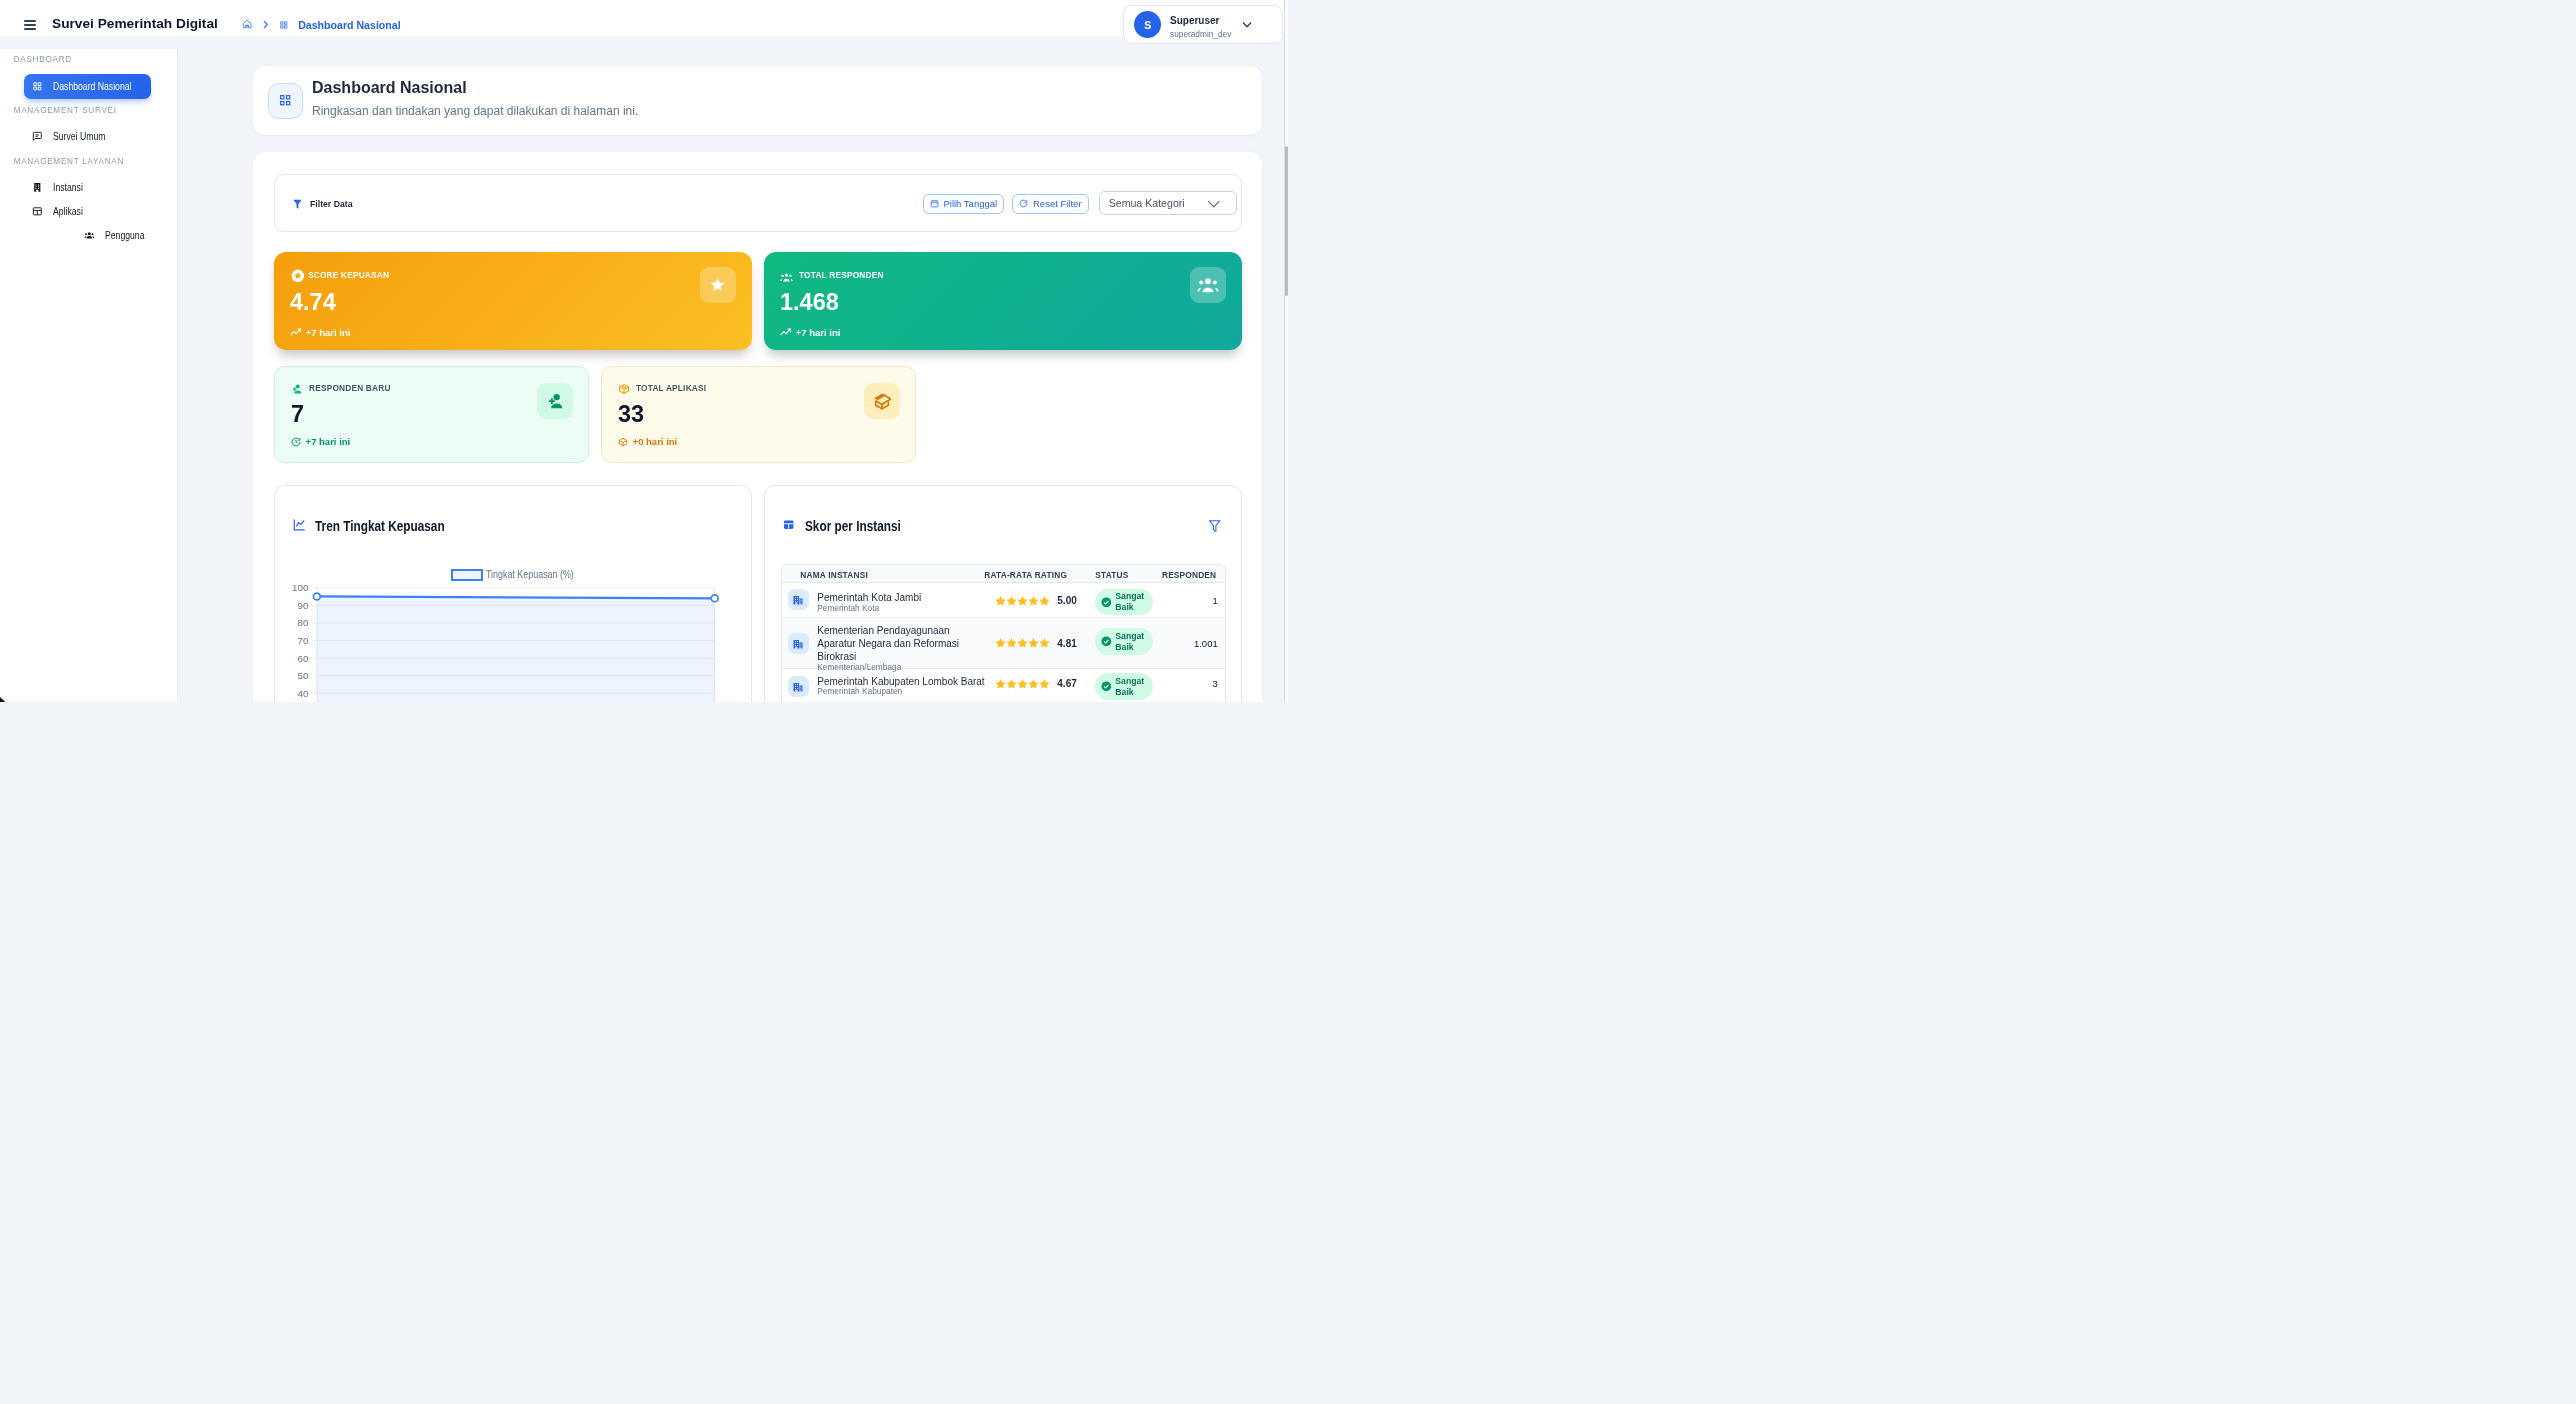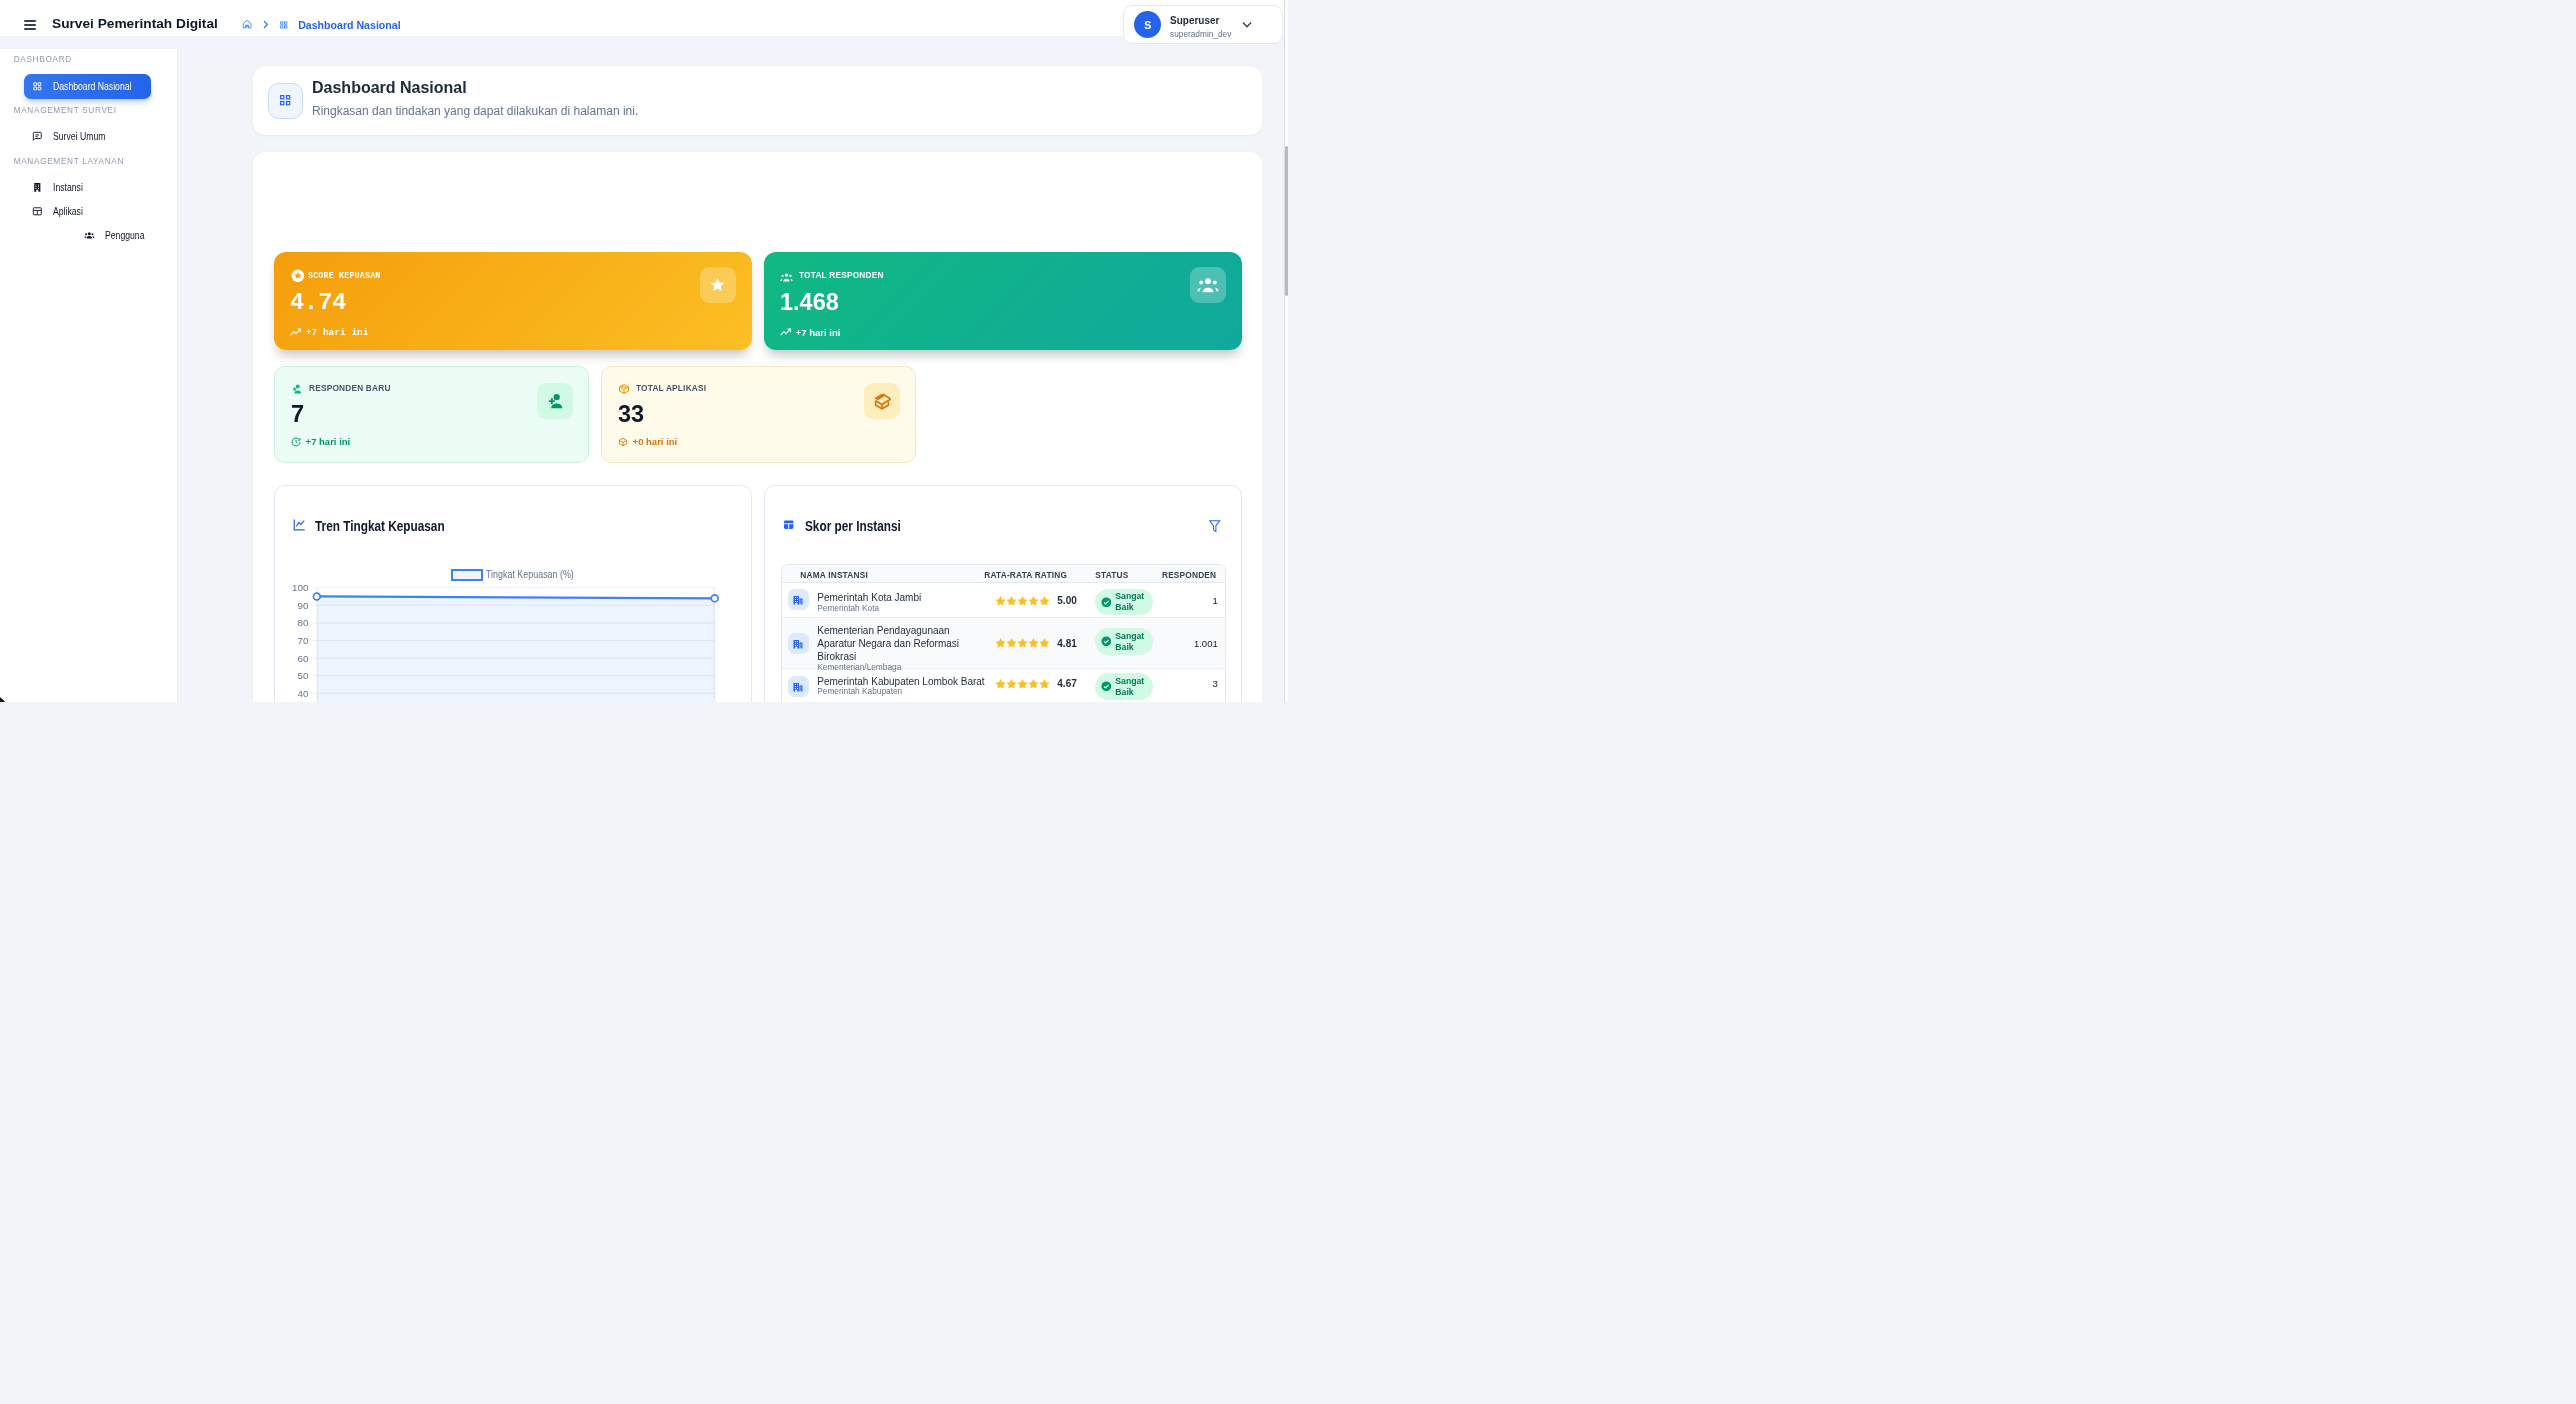--- a/index.html
+++ b/index.html
@@ -35,21 +35,21 @@
 
 .filter{position:absolute;left:21px;top:22px;width:968px;height:58px;border:0.8px solid #e2e8f0;border-radius:9px;}
 .fbtn{position:absolute;top:18.6px;height:20px;border-radius:6px;display:flex;align-items:center;justify-content:center;font-size:9.5px;color:#2563eb;border:0.8px solid #9ec8fd;gap:4.6px;white-space:nowrap;}
 .fsel{position:absolute;left:824px;top:16.3px;width:138px;height:24px;border:0.8px solid #cbd5e1;border-radius:6px;font-size:10.6px;color:#475569;display:flex;align-items:center;padding-left:8.7px;}
 
 .sc{position:absolute;top:100px;width:478px;height:98px;border-radius:12px;color:#fff;}
 .sc .lbl{position:absolute;left:34px;top:19.4px;font-size:8.3px;font-weight:bold;letter-spacing:0.2px;line-height:1.15;}
 .sc .num{position:absolute;left:16px;top:39px;font-size:23.5px;font-weight:bold;line-height:1;}
 .sc .trend{position:absolute;left:16px;top:75px;font-size:9.5px;font-weight:bold;display:flex;align-items:center;gap:3.8px;}
 .sc .tile{position:absolute;right:16.3px;top:15px;width:36px;height:36px;border-radius:9px;background:rgba(255,255,255,.25);display:flex;align-items:center;justify-content:center;}
-.orange{left:21px;background:linear-gradient(135deg,#f59e0b,#fbbf24);box-shadow:0 7.6px 10.6px -3px rgba(71,60,40,.3);font-family:Liberation Mono, monospace;}
+.orange{left:21px;background:linear-gradient(135deg,#f59e0b,#fbbf24);box-shadow:0 7.6px 10.6px -3px rgba(71,60,40,.3);}
 .green{left:511px;background:linear-gradient(135deg,#10b981,#10a89d);box-shadow:0 7.6px 10.6px -3px rgba(40,70,65,.3);}
 
 .mc{position:absolute;top:214px;width:315px;height:97px;border-radius:10.6px;}
 .mc .lbl{position:absolute;left:34px;top:16.7px;font-size:8.3px;font-weight:bold;letter-spacing:0.2px;color:#475569;line-height:1.15;}
 .mc .num{position:absolute;left:16px;top:36px;font-size:23.5px;font-weight:bold;color:#0f172a;line-height:1;}
 .mc .trend{position:absolute;left:16px;top:69px;font-size:9.5px;font-weight:bold;display:flex;align-items:center;gap:4.6px;}
 .mc .tile{position:absolute;right:15px;top:16px;width:36px;height:36px;border-radius:9px;display:flex;align-items:center;justify-content:center;}
 .mint{background:#ecfdf5;border:0.8px solid #c6f1e0;}
 .mint .tile{background:#d1fae5;}
 .cream{background:#fffbeb;border:0.8px solid #f3e8c4;}
@@ -135,20 +135,45 @@
             <rect x="14.2" y="4.4" width="5.4" height="5.4"></rect>
             <rect x="4.4" y="14.2" width="5.4" height="5.4"></rect>
             <rect x="14.2" y="14.2" width="5.4" height="5.4"></rect>
           </svg>
     </div>
     <h1>Dashboard Nasional</h1>
     <p>Ringkasan dan tindakan yang dapat dilakukan di halaman ini.</p>
   </div>
 
   <div class="bigcard">
+    <div class="filter">
+      <svg style="position:absolute;left:18px;top:23.5px;" width="9" height="11.4" viewBox="0 0 24 28" fill="#2563eb">
+            <path d="M1 1h22l-8.5 11v13l-5-3.5V12z"></path>
+          </svg>
+      <div style="position:absolute;left:35px;top:24px;font-size:8.7px;font-weight:bold;color:#1e293b;">Filter Data</div>
+      <div class="fbtn" style="left:648px;width:81px;">
+        <svg width="9" height="9" viewBox="0 0 24 24" fill="none" stroke="#2563eb" stroke-width="2">
+              <rect x="3" y="5" width="18" height="16" rx="2"></rect>
+              <path d="M8 3v4M16 3v4M3 10h18"></path>
+            </svg>
+        Pilih Tanggal
+      </div>
+      <div class="fbtn" style="left:737px;width:77px;">
+        <svg width="9" height="9" viewBox="0 0 24 24" fill="none" stroke="#2563eb" stroke-width="2.2">
+              <path d="M21 12a9 9 0 1 1-3-6.7"></path>
+              <path d="M21 3v6h-6" fill="none"></path>
+            </svg>
+        Reset Filter
+      </div>
+      <div class="fsel">Semua Kategori
+        <svg style="position:absolute;right:15px;top:8px;" width="13.7" height="8.3" viewBox="0 0 18 11" fill="none" stroke="#64748b" stroke-width="1.6">
+              <path d="M1.5 1.5L9 9l7.5-7.5"></path>
+            </svg>
+      </div>
+    </div>
 
     <div class="sc orange">
       <svg style="position:absolute;left:16.7px;top:16.7px;" width="13.7" height="13.7" viewBox="0 0 24 24">
             <circle cx="12" cy="12" r="11" fill="#fff"></circle>
             <path d="M12 5.2l1.9 4.1 4.5.5-3.3 3 .9 4.4-4-2.2-4 2.2.9-4.4-3.3-3 4.5-.5z" fill="#f7a50c"></path>
           </svg>
       <div class="lbl">SCORE KEPUASAN</div>
       <div class="num">4.74</div>
       <div class="trend">
         <svg width="12" height="8.3" viewBox="0 0 24 16" fill="none" stroke="#fff" stroke-width="2.2">

